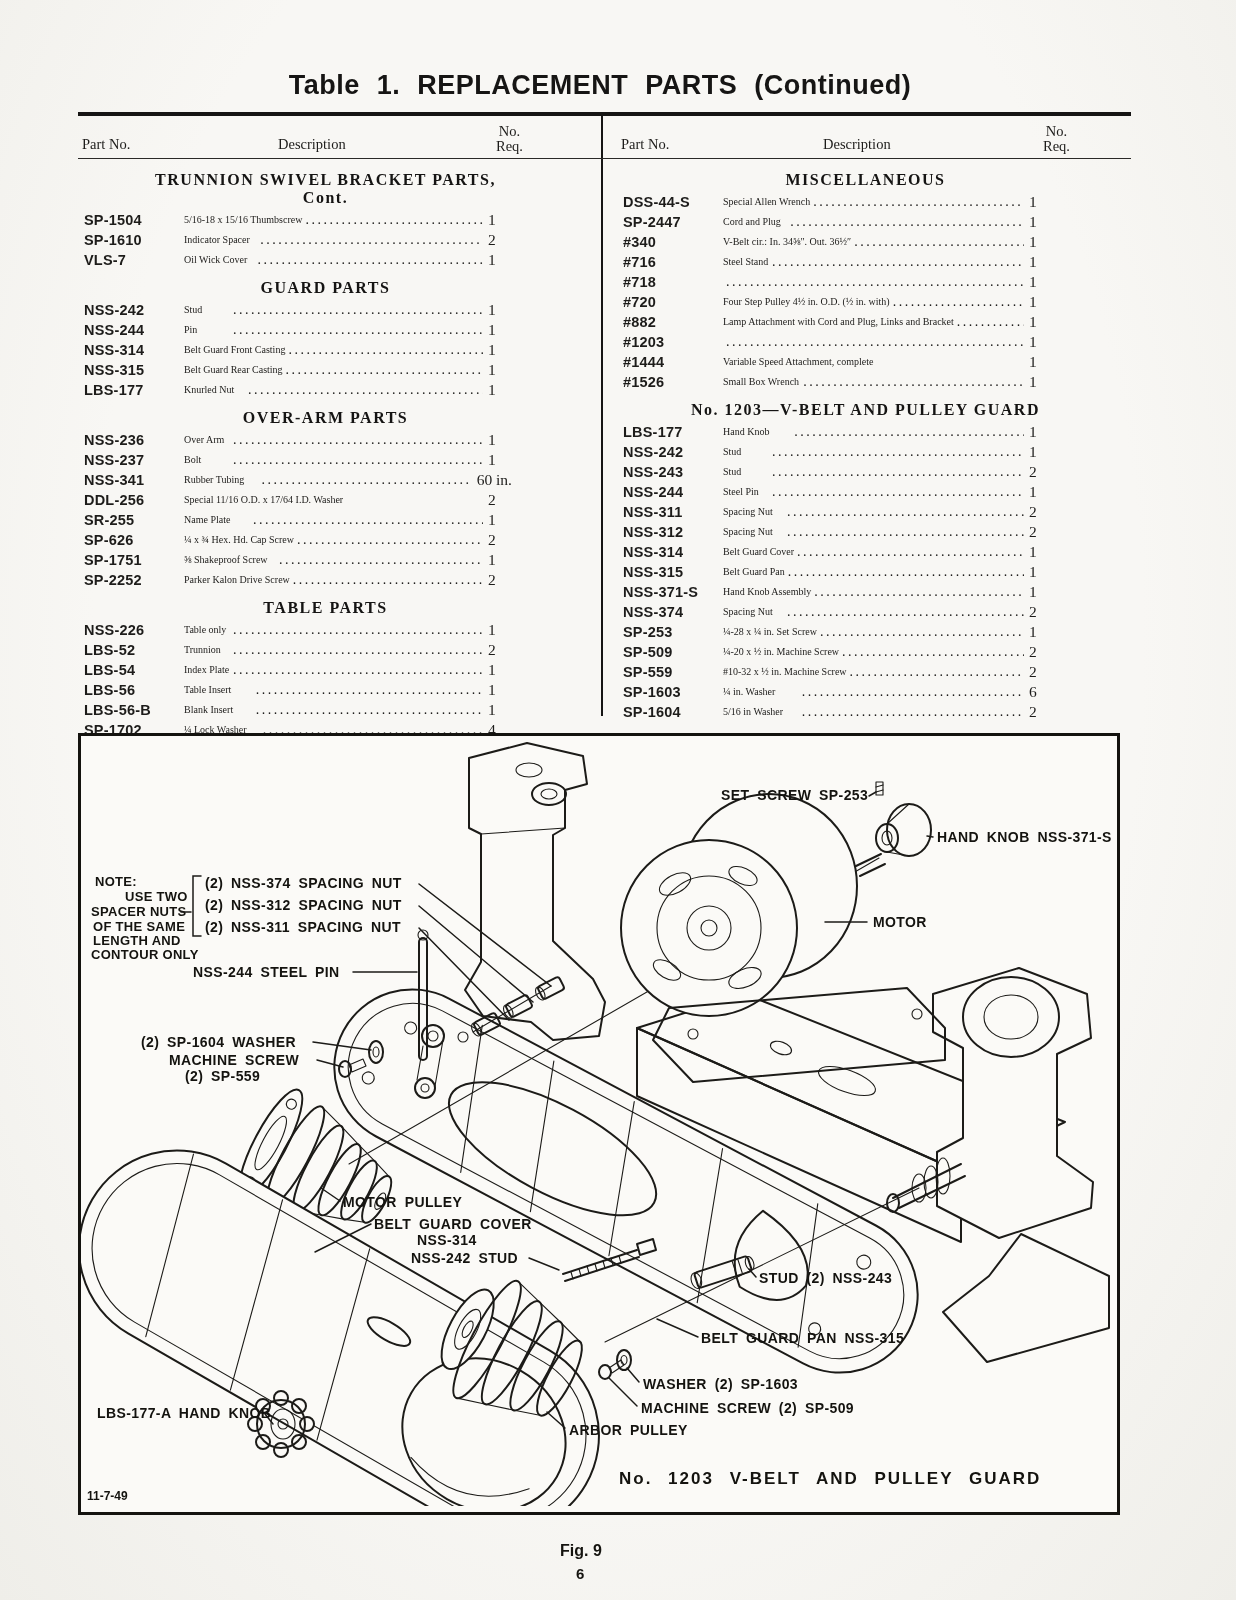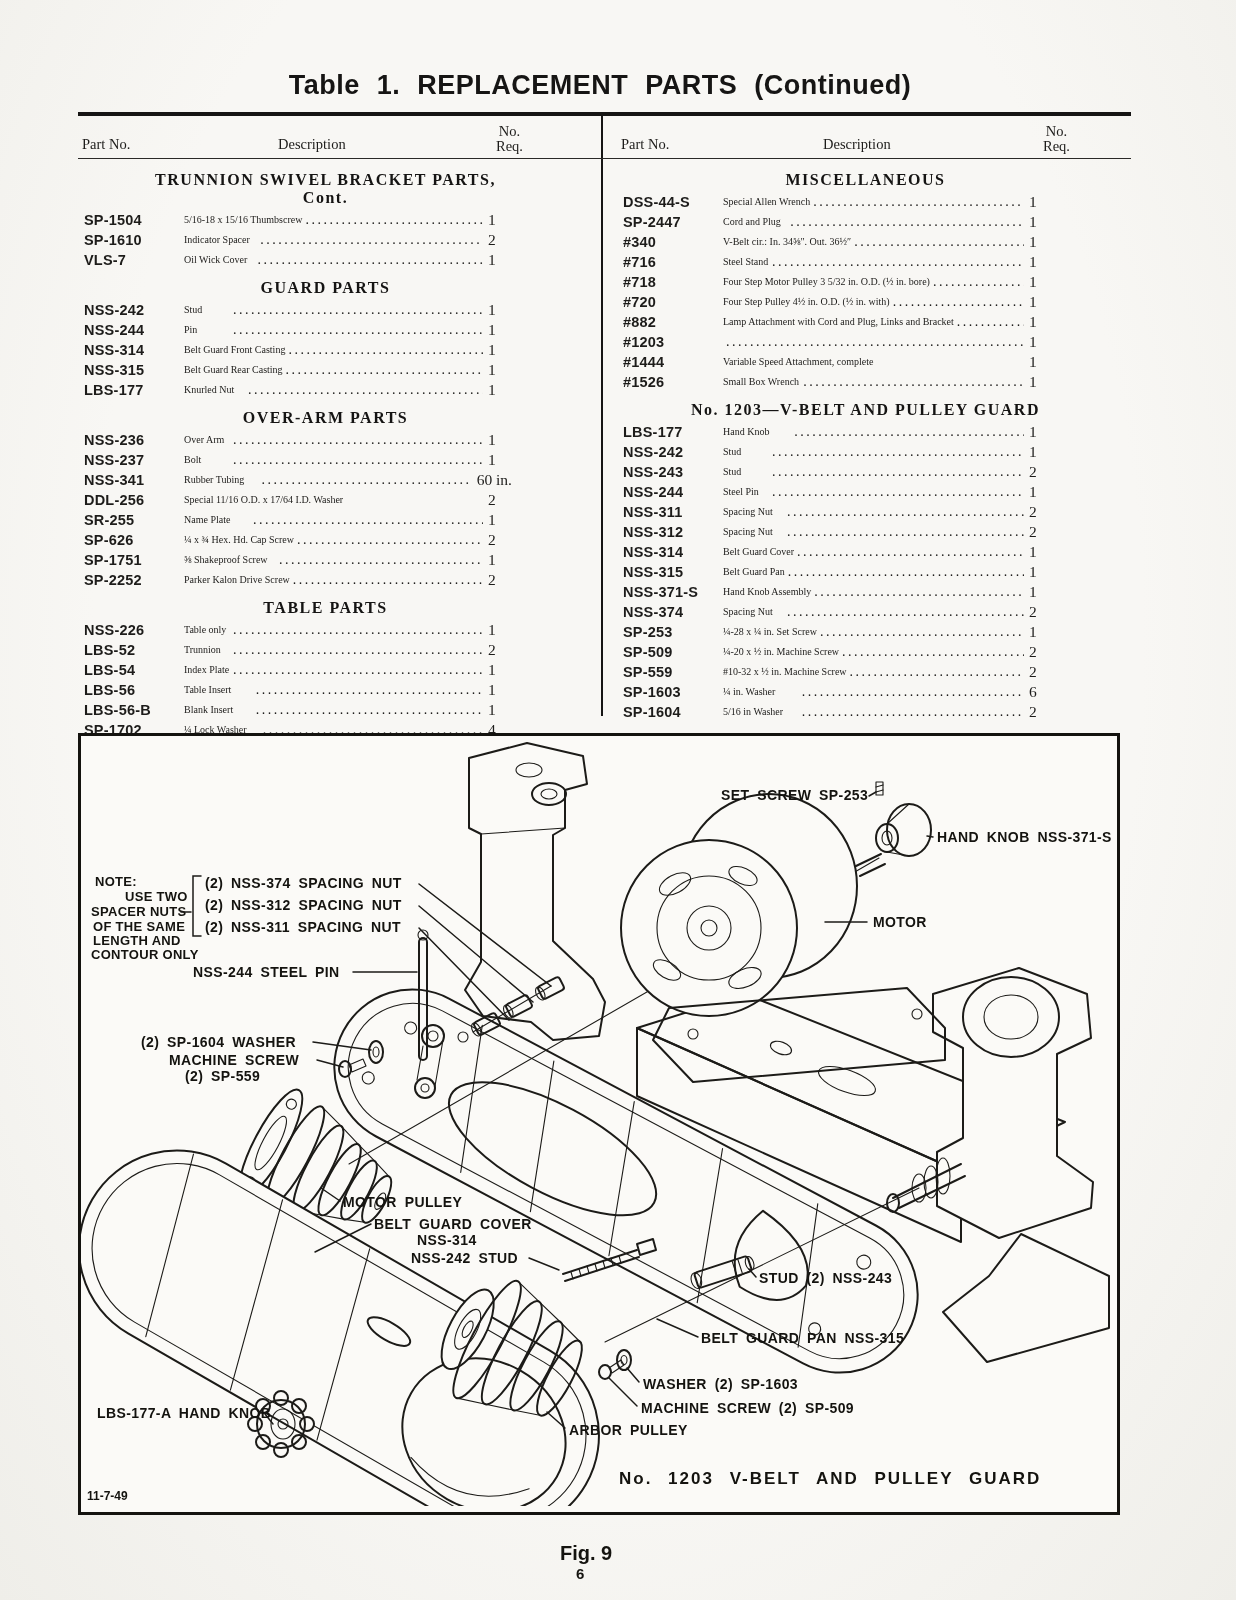--- a/index.html
+++ b/index.html
@@ -39,21 +39,21 @@
   .leader::after{content:"................................................................................";}
   .row.nodots .leader::after{content:"";}
   .qty{flex:none;min-width:24px;font-size:15.5px;padding-left:2px;}
   
   .figure-box{
     position:absolute;left:78px;top:733px;width:1036px;height:776px;
     border:3px solid #14130f;background:#fbfaf7;
   }
   .fig-label{
     position:absolute;left:560px;top:1542px;
-    font-family:"Liberation Sans",sans-serif;font-weight:700;font-size:20px;color:#14130f;
+    font-family:"Liberation Sans",sans-serif;font-weight:700;font-size:16px;color:#14130f;
   }
   .page-num{
     position:absolute;left:576px;top:1565px;
     font-family:"Liberation Sans",sans-serif;font-weight:700;font-size:15px;color:#14130f;
   }
   
   .ln{fill:none;stroke:#1c1b18;stroke-width:2;stroke-linejoin:round;stroke-linecap:round;}
   .tn{fill:none;stroke:#1c1b18;stroke-width:1.1;stroke-linejoin:round;stroke-linecap:round;}
   .ld{fill:none;stroke:#1c1b18;stroke-width:1.5;stroke-linecap:round;}
   .fill{fill:#fbfaf7;stroke:#1c1b18;stroke-width:2;stroke-linejoin:round;}
@@ -293,21 +293,20 @@
 
     <div class="row">
       <span class="part">#716</span>
       <span class="desc">Steel Stand</span>
       <span class="leader"></span>
       <span class="qty">1</span>
     </div>
 
     <div class="row">
       <span class="part">#718</span>
-      <span class="desc">Four Step Motor Pulley 3 5/32 in. O.D. (½ in. bore)</span>
       <span class="leader"></span>
       <span class="qty">1</span>
     </div>
 
     <div class="row">
       <span class="part">#720</span>
       <span class="desc">Four Step Pulley 4½ in. O.D. (½ in. with)</span>
       <span class="leader"></span>
       <span class="qty">1</span>
     </div>

